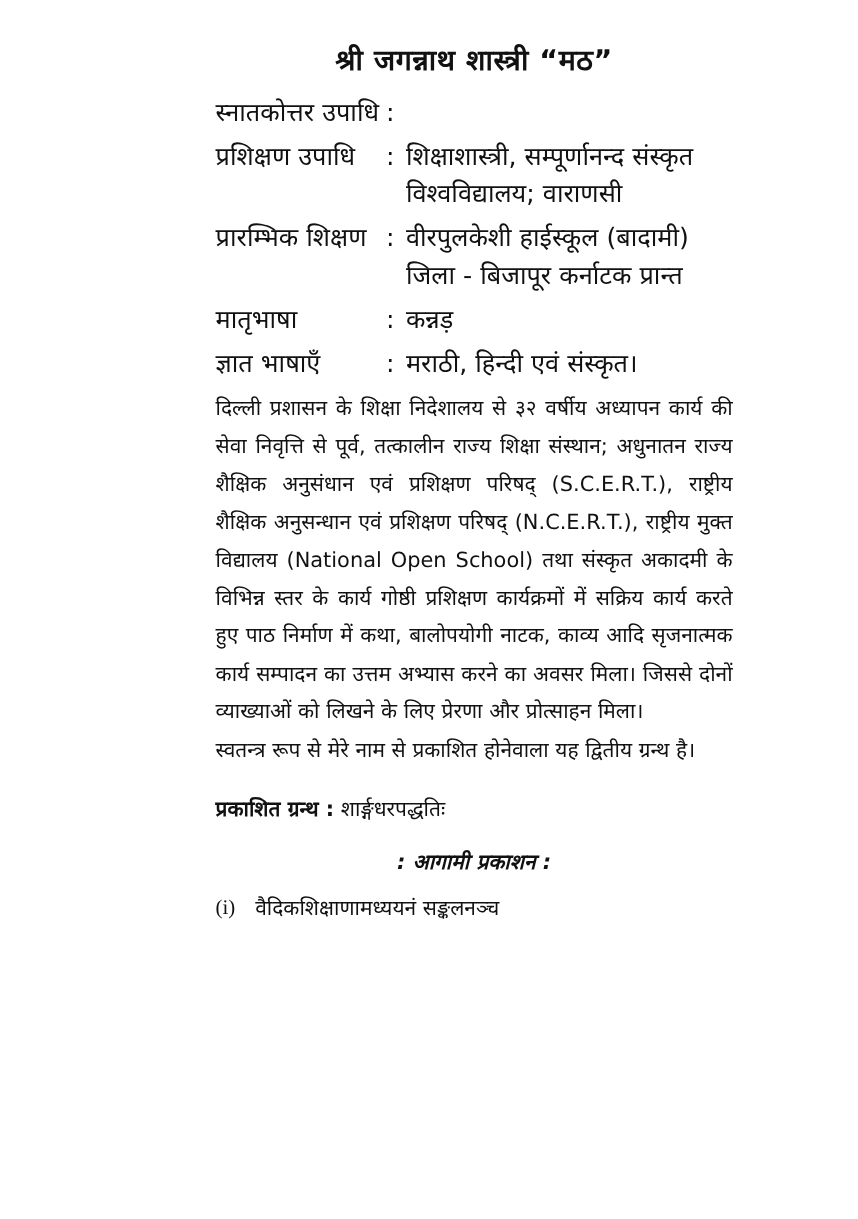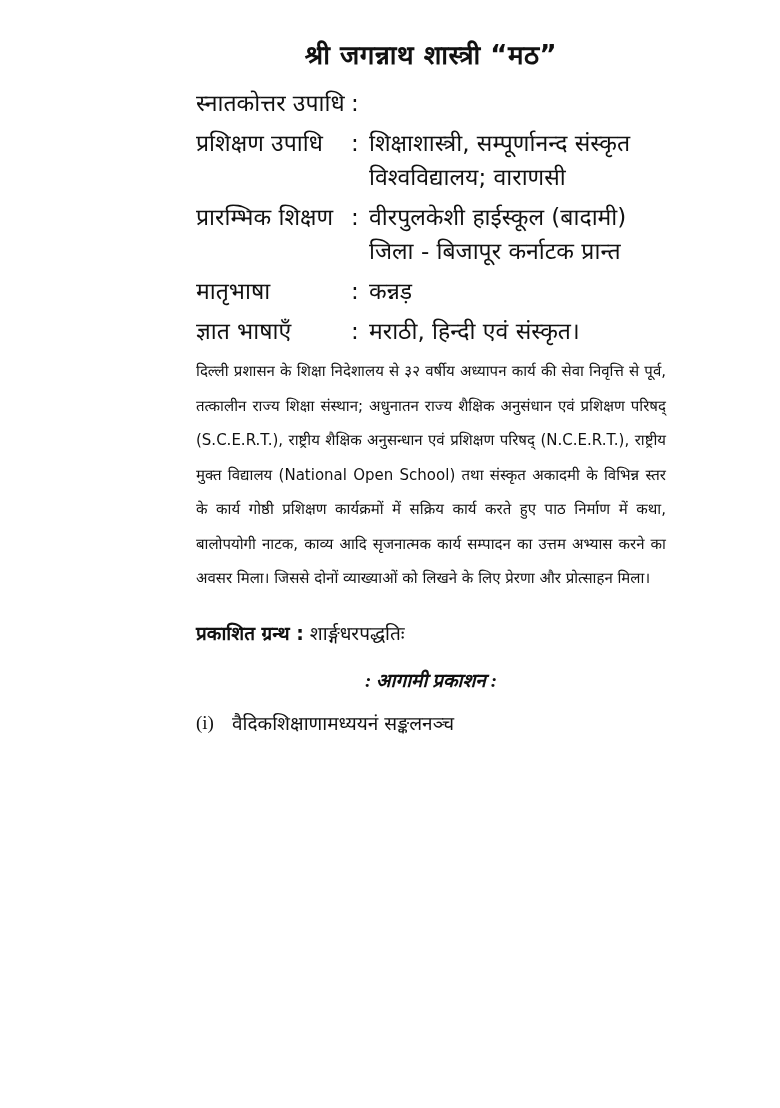--- a/index.html
+++ b/index.html
@@ -10,25 +10,25 @@
   }
   .page { position: absolute; left: 196px; top: 36px; width: 470px; }
   .title {
     text-align: center; font-size: 26px; font-weight: bold; margin: 0 0 14px 0;
     letter-spacing: 0.5px;
   }
   .row { display: flex; font-size: 23px; line-height: 34px; margin-bottom: 6px; }
   .row .label { width: 155px; flex: none; }
   .row .colon { width: 18px; flex: none; }
   .row .value { flex: 1; }
-  .para { font-size: 15px; line-height: 34.5px; text-align: justify; margin: 0; }
+  .para { font-size: 19px; line-height: 34.5px; text-align: justify; margin: 0; }
   .para-last { text-align-last: left; }
   .pub { font-size: 19px; line-height: 34px; margin-top: 20px; }
   .pub .plabel { font-weight: bold; }
-  .upcoming { text-align: center; font-size: 19px; font-weight: bold; font-style: italic; margin-top: 14px; line-height: 34px; font-family: Liberation Serif, serif; }
+  .upcoming { text-align: center; font-size: 19px; font-weight: bold; font-style: italic; margin-top: 14px; line-height: 34px; }
   .list { margin-top: 8px; }
   .list .item { display: flex; font-size: 19px; line-height: 34px; }
   .list .num { width: 36px; flex: none; font-family: "Liberation Serif", serif; }
 </style>
 </head>
 <body>
 
 <div class="page">
   <h1 class="title">श्री जगन्नाथ शास्त्री “मठ”</h1>
 
@@ -53,20 +53,21 @@
       <span class="value">कन्नड़</span>
     </div>
     <div class="row">
       <span class="label">ज्ञात भाषाएँ</span>
       <span class="colon">:</span>
       <span class="value">मराठी, हिन्दी एवं संस्कृत।</span>
     </div>
   </div>
 
   <p class="para">दिल्ली प्रशासन के शिक्षा निदेशालय से ३२ वर्षीय अध्यापन कार्य की सेवा निवृत्ति से पूर्व, तत्कालीन राज्य शिक्षा संस्थान; अधुनातन राज्य शैक्षिक अनुसंधान एवं प्रशिक्षण परिषद् (S.C.E.R.T.), राष्ट्रीय शैक्षिक अनुसन्धान एवं प्रशिक्षण परिषद् (N.C.E.R.T.), राष्ट्रीय मुक्त विद्यालय (National Open School) तथा संस्कृत अकादमी के विभिन्न स्तर के कार्य गोष्ठी प्रशिक्षण कार्यक्रमों में सक्रिय कार्य करते हुए पाठ निर्माण में कथा, बालोपयोगी नाटक, काव्य आदि सृजनात्मक कार्य सम्पादन का उत्तम अभ्यास करने का अवसर मिला। जिससे दोनों व्याख्याओं को लिखने के लिए प्रेरणा और प्रोत्साहन मिला।</p>
+  <p class="para para-last">स्वतन्त्र रूप से मेरे नाम से प्रकाशित होनेवाला यह द्वितीय ग्रन्थ है।</p>
 
   <div class="pub">
     <span class="plabel">प्रकाशित ग्रन्थ :</span>
     <span>शार्ङ्गधरपद्धतिः</span>
   </div>
 
   <div class="upcoming">: आगामी प्रकाशन :</div>
 
   <div class="list">
     <div class="item">

